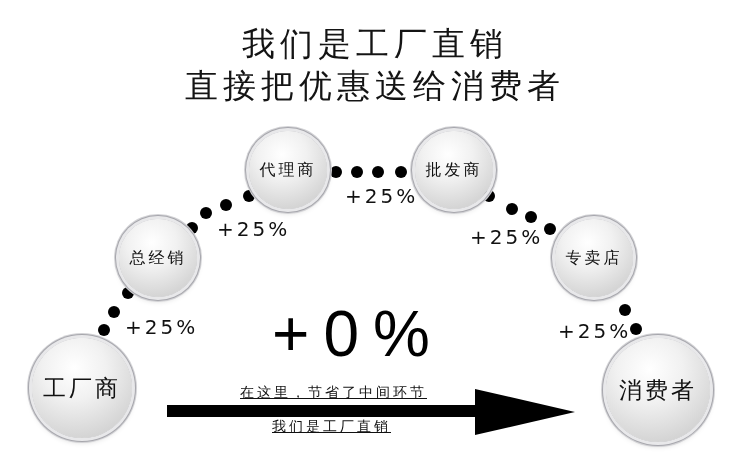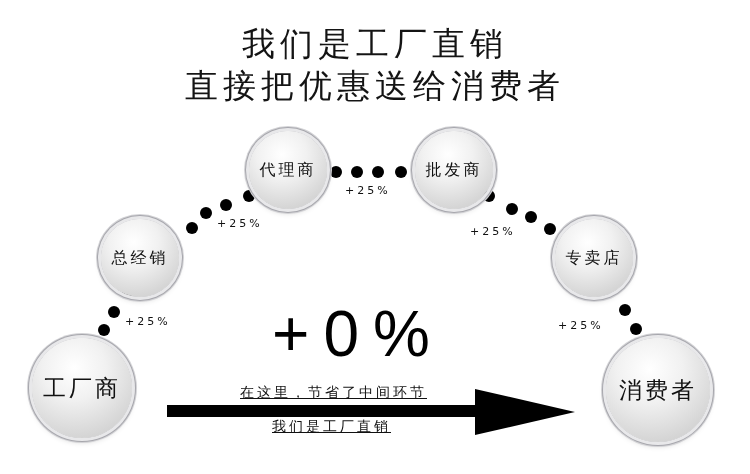--- a/index.html
+++ b/index.html
@@ -9,21 +9,21 @@
            font-size:33px; line-height:40px; color:#141414; letter-spacing:5px; }
   .t1 { top:24px; }
   .t2 { top:66px; }
   .node { position:absolute; border-radius:50%;
           background: radial-gradient(circle at 42% 30%, #ffffff 0%, #f1f1f1 35%, #d9d9d9 70%, #c4c4c4 100%);
           box-shadow: 0 0 0 3px #e8e8ea, 0 0 0 4px #a7a7ad, 0 0 0 5px #d3d3d6, 0 3px 6px rgba(0,0,0,0.25);
           display:flex; align-items:center; justify-content:center;font-family:Liberation Mono, monospace; }
   .node span { font-size:16px; letter-spacing:3px; color:#111; }
   .node.big span { font-size:23px; letter-spacing:3px; }
   .dot { position:absolute; width:12px; height:12px; border-radius:50%; background:#000; }
-  .pct { position:absolute; font-size:11px; letter-spacing:3px; color:#111; }
+  .pct { position:absolute; font-size:20px; letter-spacing:3px; color:#111; }
   .zero { position:absolute; left:272px; top:296px; font-size:64px; letter-spacing:14px;
           font-family:"Liberation Sans","DejaVu Sans",sans-serif; color:#000; line-height:76px; }
   .arrow-shaft { position:absolute; left:167px; top:405px; width:318px; height:12px; background:#000; }
   .arrow-head { position:absolute; left:475px; top:389px; width:0; height:0;
                 border-top:23px solid transparent; border-bottom:23px solid transparent;
                 border-left:100px solid #000; }
   .cap { position:absolute; font-size:14px; letter-spacing:3px; color:#111; background:#fff; padding:0 2px;text-decoration:underline; }
   .cap1 { left:238px; top:384px; }
   .cap2 { left:270px; top:418px; background:transparent; }
 </style>
@@ -62,21 +62,21 @@
 
 <div class="pct" style="left:125px;top:315px;">+25%</div>
 <div class="pct" style="left:217px;top:217px;">+25%</div>
 <div class="pct" style="left:345px;top:184px;">+25%</div>
 <div class="pct" style="left:470px;top:225px;">+25%</div>
 <div class="pct" style="left:558px;top:319px;">+25%</div>
 
 <div class="node big" style="left:32px;top:338px;width:100px;height:100px;">
   <span>工厂商</span>
 </div>
-<div class="node" style="left:101px;top:219px;width:78px;height:78px;">
+<div class="node" style="left:119px;top:219px;width:78px;height:78px;">
   <span>总经销</span>
 </div>
 <div class="node" style="left:249px;top:131px;width:78px;height:78px;">
   <span>代理商</span>
 </div>
 <div class="node" style="left:415px;top:131px;width:78px;height:78px;align-items:center;">
   <span>批发商</span>
 </div>
 <div class="node" style="left:555px;top:219px;width:78px;height:78px;">
   <span>专卖店</span>

